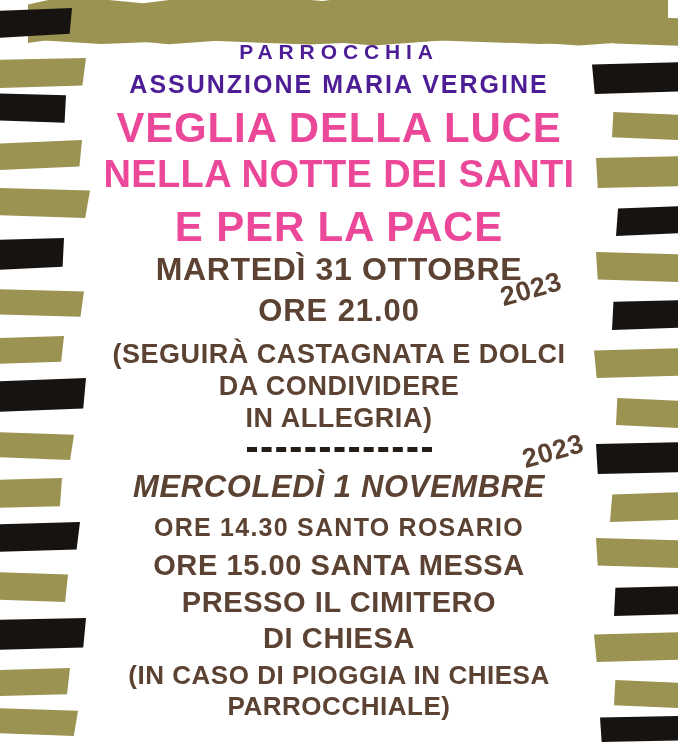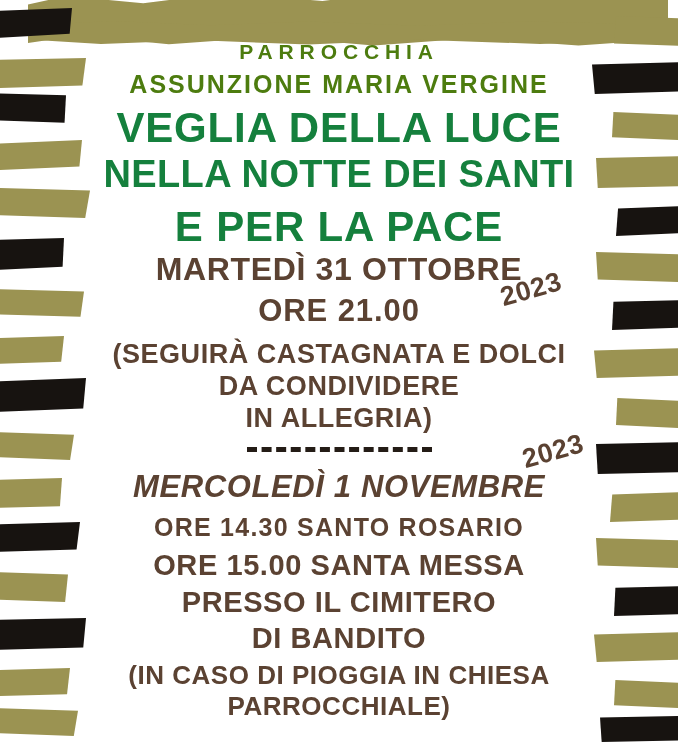--- a/index.html
+++ b/index.html
@@ -120,22 +120,22 @@
     top: 40px;
     text-align: center;
     z-index: 5;
   }
   .line {
     font-weight: bold;
     letter-spacing: 0.06em;
     line-height: 1.12;
     white-space: nowrap;
   }
-  .dark  { color: #4d7c0f; }
-  .olive { color: #15803d; }
+  .dark  { color: #4c1d95; }
+  .olive { color: #ec4899; }
   .brown { color: #5b4232; }
 
   .l-parrocchia {
     font-size: 21px;
     letter-spacing: 0.28em;
     margin-bottom: 6px;
   }
   .l-assunzione {
     font-size: 25px;
     letter-spacing: 0.08em;
@@ -312,20 +312,20 @@
     <div class="divider"></div>
 
     <div class="line brown l-mercoledi">MERCOLEDÌ 1 NOVEMBRE</div>
 
     <div class="line brown l-rosario">ORE 14.30 SANTO ROSARIO</div>
 
     <div class="line brown l-messa">ORE 15.00 SANTA MESSA</div>
 
     <div class="line brown l-presso">PRESSO IL CIMITERO</div>
 
-    <div class="line brown l-dibandito">DI BANDITO</div>
+    <div class="line brown l-dibandito">DI CHIESA</div>
 
     <div class="line brown l-pioggia">(IN CASO DI PIOGGIA IN CHIESA</div>
 
     <div class="line brown l-parrocchiale">PARROCCHIALE)</div>
 
   </div>
 </div>
 
 </body></html>

